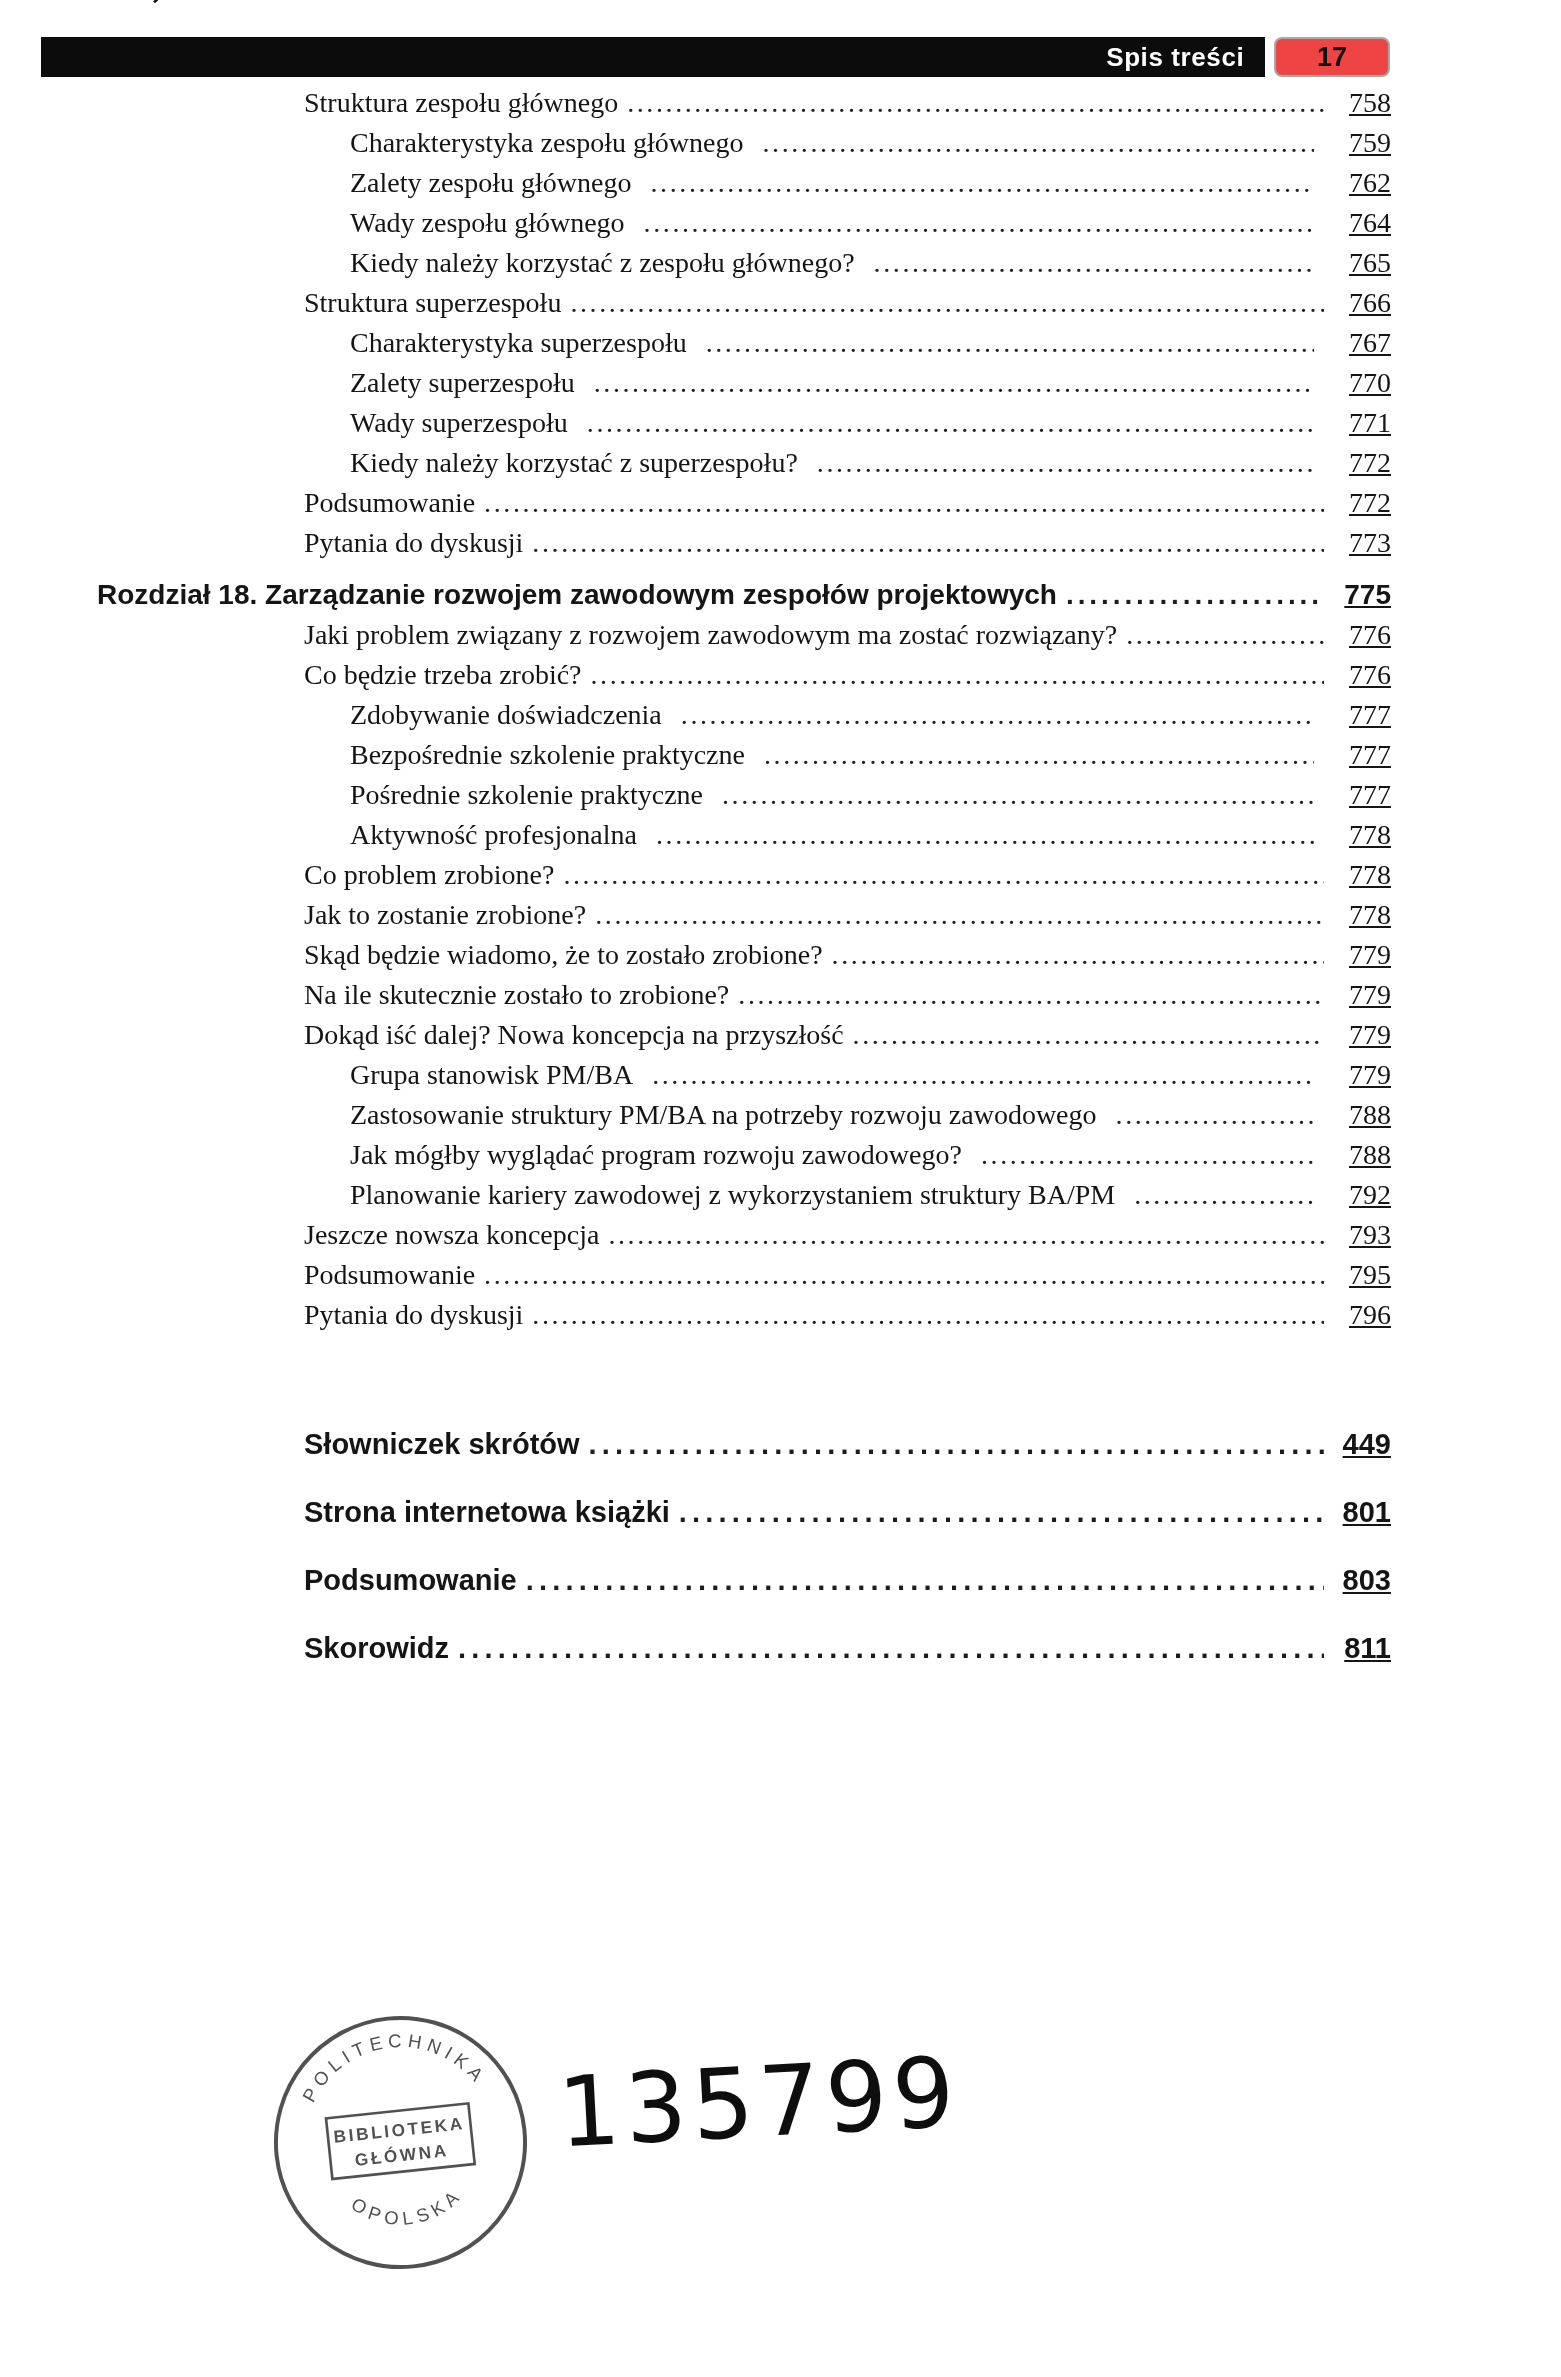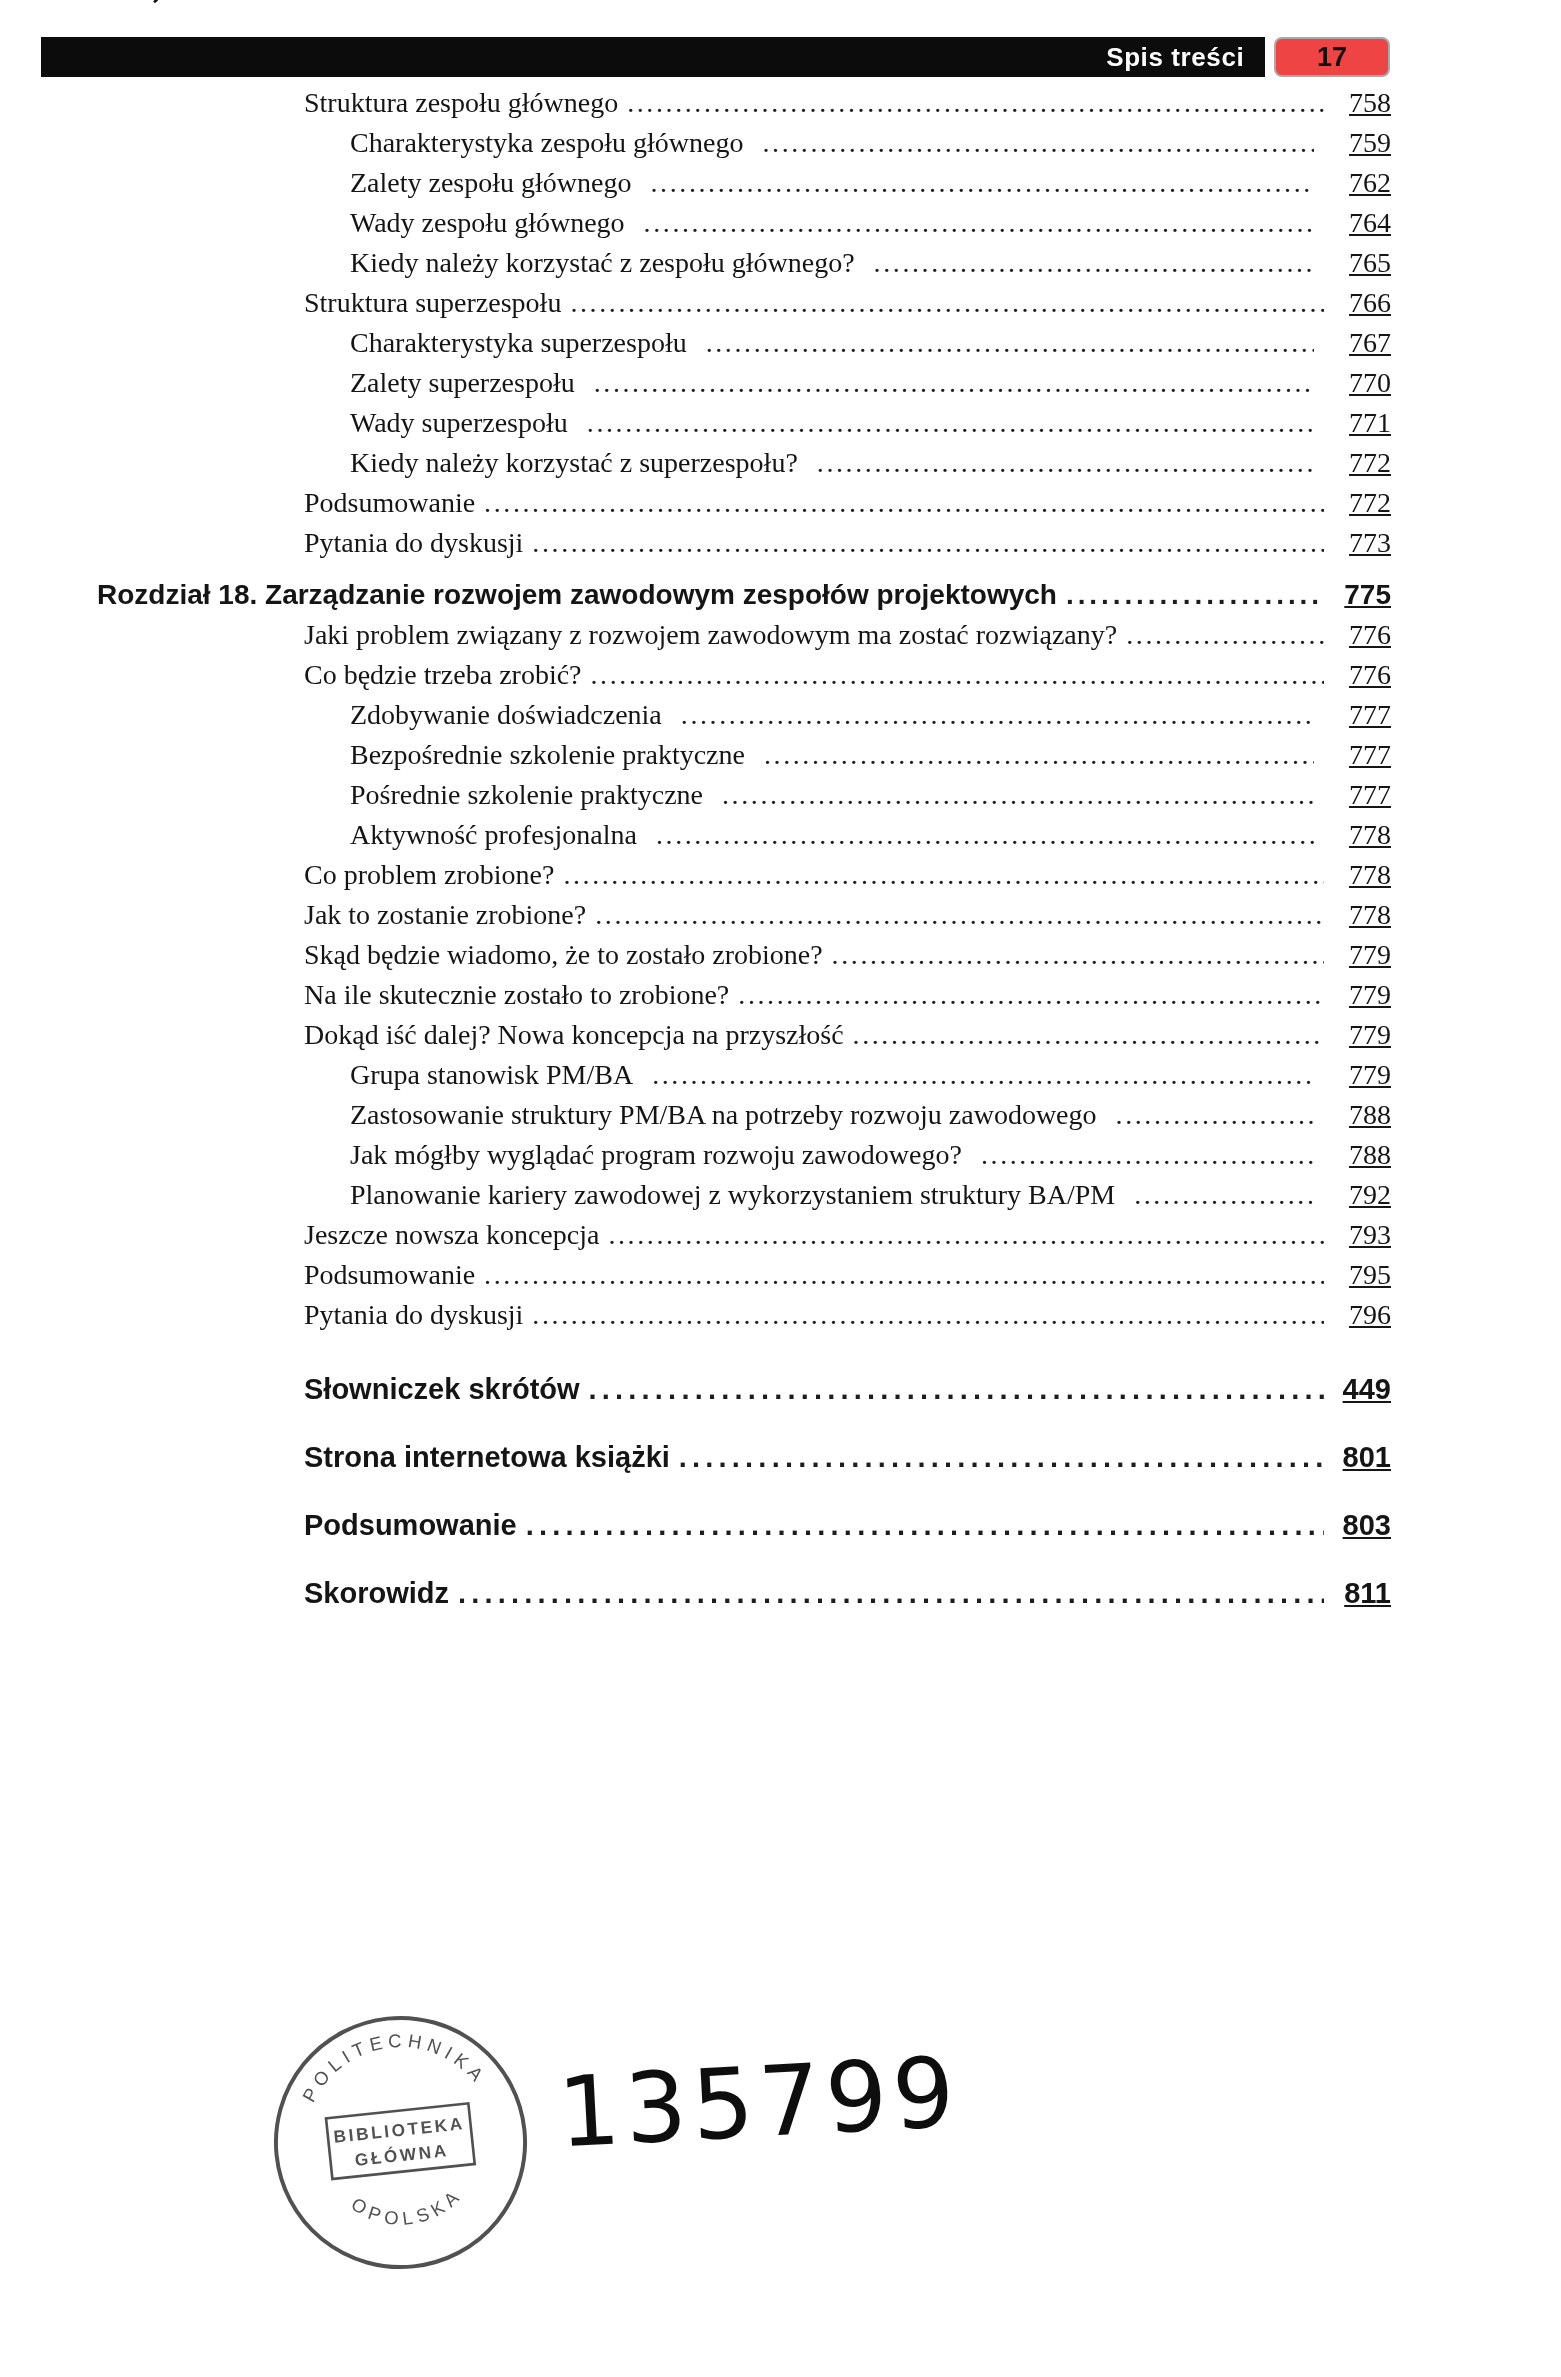--- a/index.html
+++ b/index.html
@@ -28,21 +28,21 @@
   .pg { min-width:61px; text-align:right; white-space:nowrap;text-decoration:underline; }
   .entry.level-1 { padding-left:207px; }
   .entry.level-2 { padding-left:253px;gap:10px; }
   .chapter {
     font-family:"Liberation Sans","DejaVu Sans",sans-serif;
     font-weight:bold; font-size:28px; height:48px; margin-top:3.9px; padding-left:0;
   }
   .chapter .leader { letter-spacing:3.9px; }
 
   
-  .back-matter { position:absolute; left:97px; top:1373px; width:1294px;
+  .back-matter { position:absolute; left:97px; top:1428px; width:1294px;
     font-family:"Liberation Sans","DejaVu Sans",sans-serif; font-weight:bold; }
   .bm-row { display:flex; align-items:baseline; height:39px; margin-bottom:29px; font-size:29px; padding-left:207px; }
   .bm-row .leader { letter-spacing:5.2px; }
 
   
   .stamp-wrap { position:absolute; left:268px; top:2010px; width:265px; height:265px; opacity:.82; transform:rotate(-6deg); }
   .stamp { width:100%; height:100%; }
   .stamp-arc { font-family:"Liberation Sans","DejaVu Sans",sans-serif; font-size:14px; letter-spacing:4px; fill:#2b2b2b; }
   .stamp-center { font-family:"Liberation Sans","DejaVu Sans",sans-serif; font-size:13px; font-weight:bold; fill:#2b2b2b; letter-spacing:2px; }
   .handwritten { position:absolute; left:558px; top:2046px;

